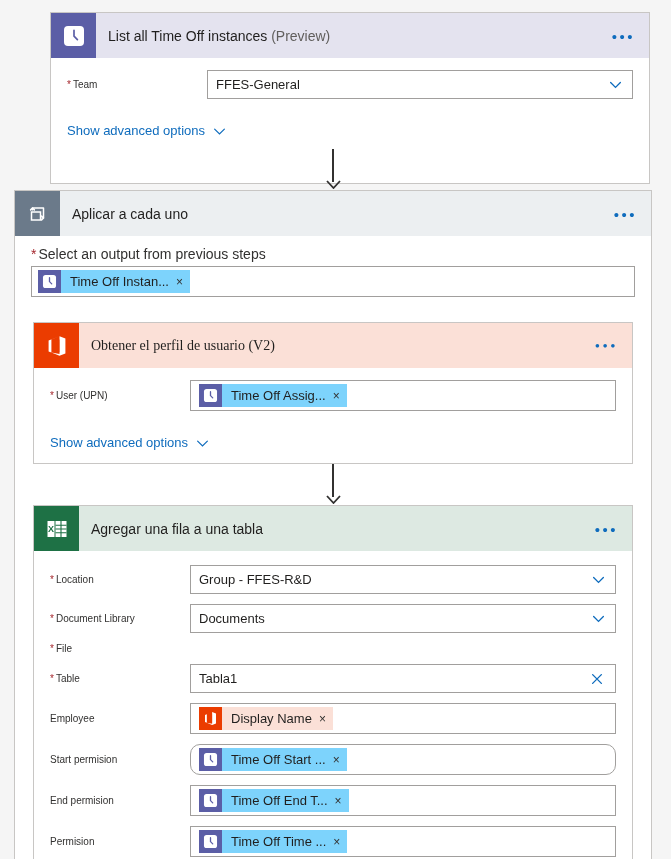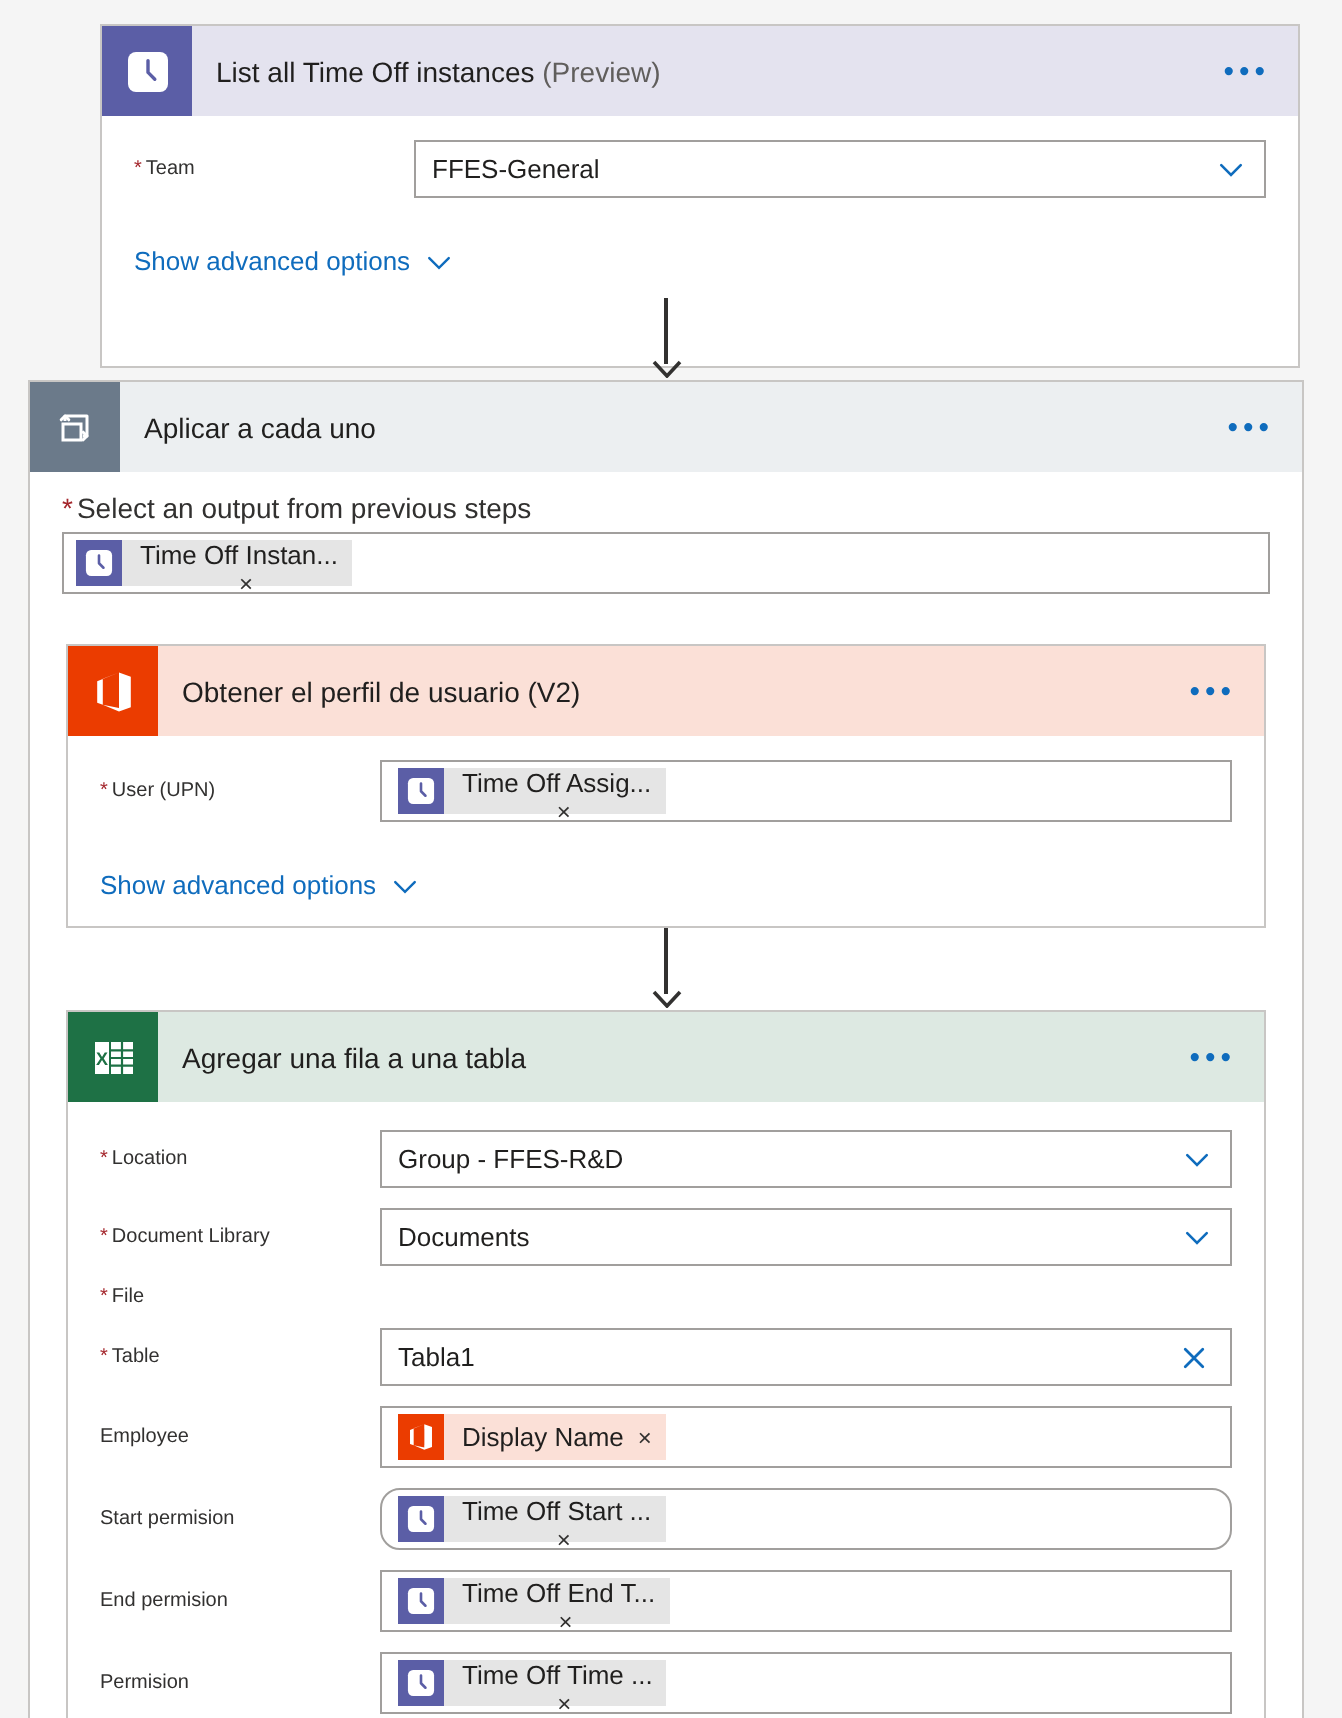--- a/index.html
+++ b/index.html
@@ -54,21 +54,21 @@
     font-size: 15px;
     line-height: 1;
     cursor: pointer;
     user-select: none;
   }
   .card-body { padding: 12px 16px 16px 16px; }
 
   
   .hdr-shifts  { background: #e4e3ef; }
   .hdr-foreach { background: #eceff1; }
-  .hdr-o365    { background: #fbe0d7; }
+  .hdr-o365    { background: #fbe0d7; font-family: Liberation Serif, serif; }
   .hdr-excel   { background: #dde9e2; }
 
   .ic-shifts  { background: #5b5ea6; }
   .ic-foreach { background: #6b7a8a; }
   .ic-o365    { background: #eb3c00; }
   .ic-excel   { background: #1e7145; }
 
   
   .row {
     display: flex;
@@ -129,21 +129,21 @@
   }
   .chip-body {
     display: flex;
     align-items: center;
     height: 23px;
     padding: 0 7px 0 9px;
     font-size: 13px;
     white-space: nowrap;
   }
   .chip-shifts .chip-ic   { background: #5b5ea6; }
-  .chip-shifts .chip-body { background: #e5e5e5; color: #201f1e; flex-direction: column; }
+  .chip-shifts .chip-body { background: #7dd3fc; color: #201f1e; }
   .chip-o365   .chip-ic   { background: #eb3c00; }
   .chip-o365   .chip-body { background: #fbe0d7; color: #201f1e; }
   .chip-x {
     margin-left: 7px;
     font-size: 12px;
     color: #323130;
     cursor: pointer;
   }
 
   

